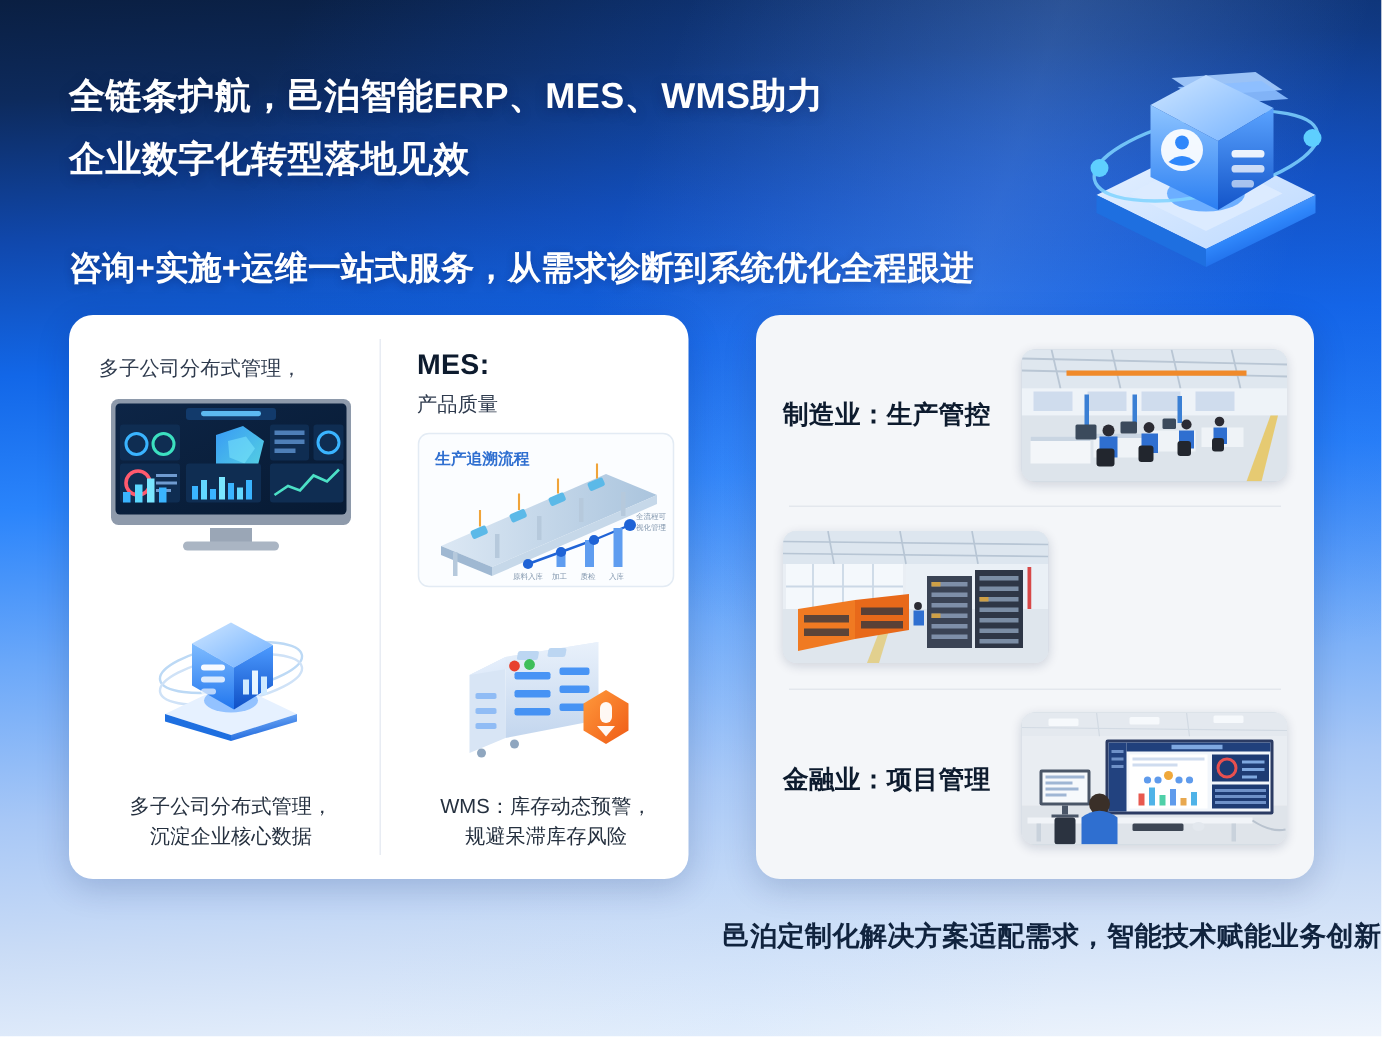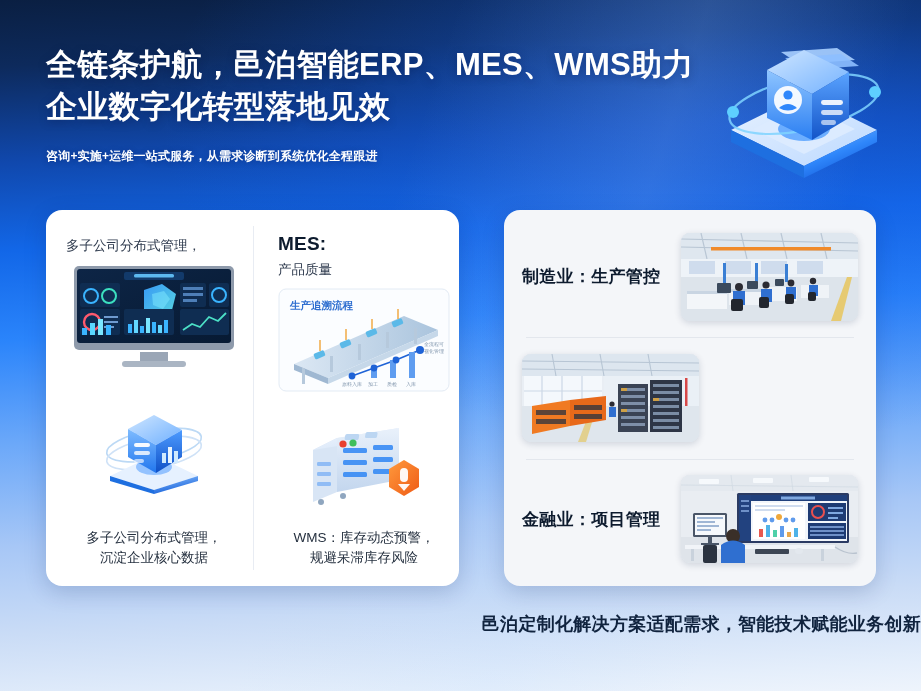--- a/index.html
+++ b/index.html
@@ -31,30 +31,30 @@
     content: "";
     position: absolute; inset: 0;
     background: linear-gradient(108deg, rgba(255,255,255,0.00) 40%, rgba(190,220,255,0.16) 62%, rgba(255,255,255,0) 80%);
     pointer-events: none;
   }
 
   
   .header { position: absolute; left: 46px; top: 44px; width: 660px; z-index: 5; }
   .title {
     color: #ffffff;
-    font-size: 31px;
+    font-size: 24px;
     font-weight: bold;
     line-height: 42px;
     letter-spacing: 0.3px;
     text-shadow: 0 2px 8px rgba(0,20,70,0.35);
   }
   .subtitle {
-    margin-top: 20px;
+    margin-top: 36px;
     color: #ffffff;
-    font-size: 12px;
+    font-size: 22px;
     font-weight: bold;
     letter-spacing: 0.2px;
     text-shadow: 0 1px 6px rgba(0,20,70,0.30);
   }
 
   
   .hero-icon { position: absolute; right: 22px; top: 26px; width: 190px; height: 160px; z-index: 4; }
 
   
   .cards { position: absolute; left: 46px; top: 210px; width: 830px; height: 376px; display: flex; gap: 21px; z-index: 3; }

